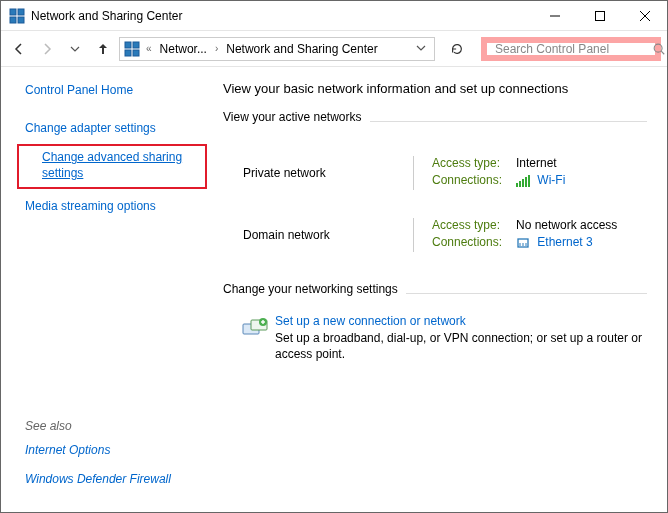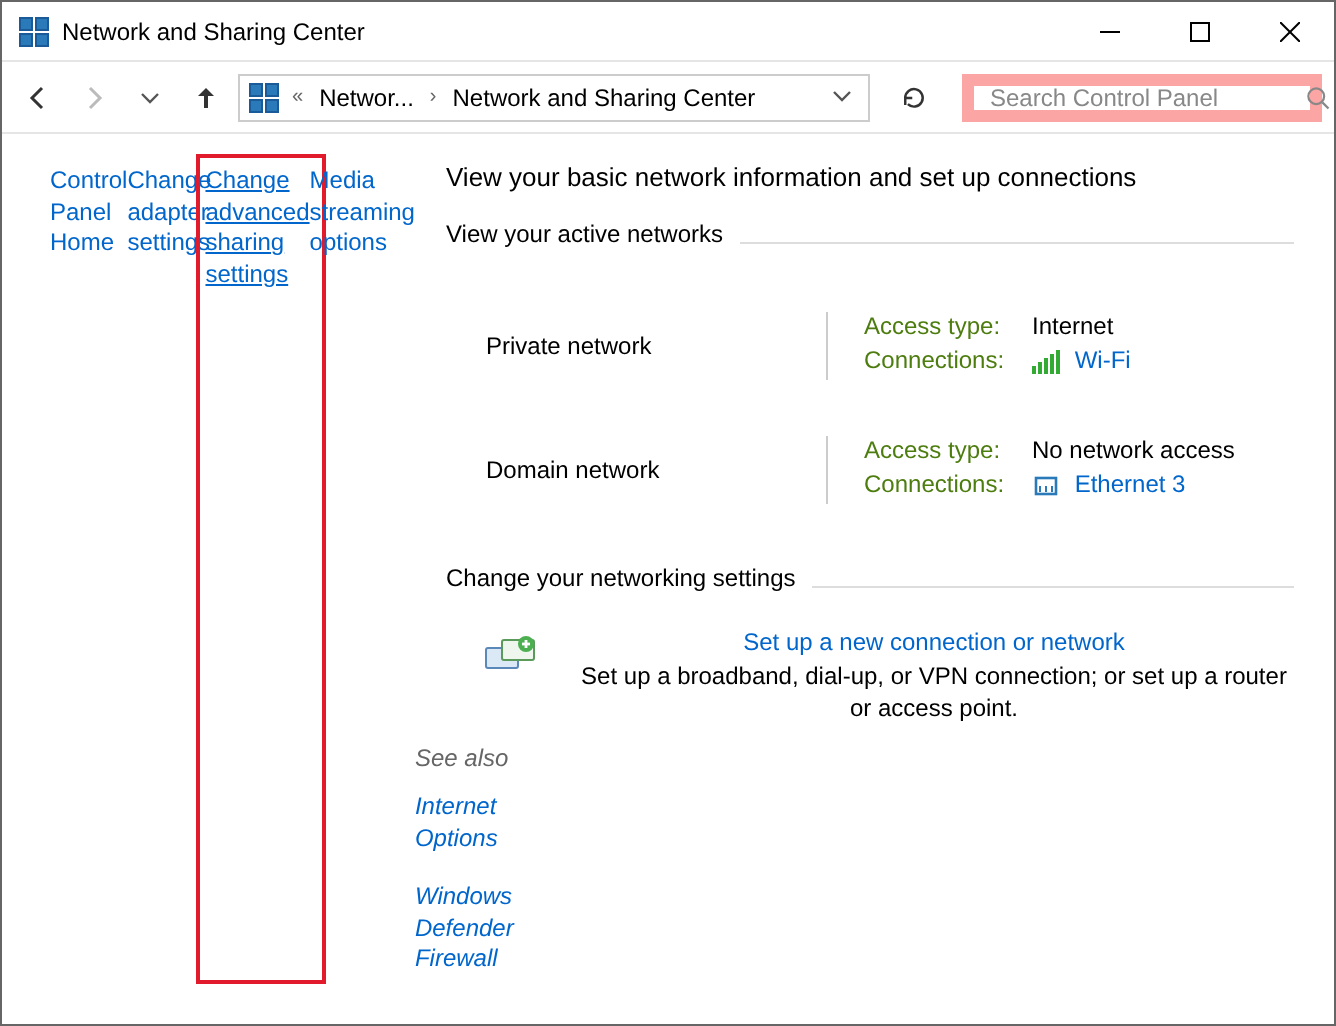--- a/index.html
+++ b/index.html
@@ -87,33 +87,33 @@
   .searchbox input::placeholder { color: #888; }
   .search-icon { width: 14px; height: 14px; color: #888; }
   .content {
     display: flex;
     height: calc(100% - 30px - 36px);
   }
   .sidebar {
     width: 210px;
     padding: 16px 12px 10px 24px;
     display: flex;
-    flex-direction: row;
+    flex-direction: column;
     font-size: 12px;
   }
   .sidebar a, .link {
     color: #0066cc;
     text-decoration: none;
     cursor: pointer;
   }
   .sidebar .item { margin-bottom: 14px; line-height: 1.3; }
   .sidebar .home { color: #0066cc; margin-bottom: 22px;}
   .highlight-box {
     border: 2px solid #e11b2b;
-    padding: 4px 6px 6px 3px;
+    padding: 4px 6px 6px 23px;
     margin: -6px -8px 10px -8px;
   }
   .highlight-box a { text-decoration: underline; }
   .see-also {
     margin-top: auto;
     color: #666;
     font-style: italic;
   }
   .see-also .hd { margin-bottom: 10px; }
   .main {
@@ -155,23 +155,22 @@
   .kv { display: flex; margin-bottom: 3px;}
   .kv .k { width: 84px; color: #4d7c0f;}
   .kv .v { }
   .wifi-icon, .eth-icon {
     display: inline-block; width: 14px; height: 12px; margin-right: 4px;
     vertical-align: middle;
   }
   .change-section { margin-top: 12px; }
   .task {
     display: flex;
-    gap: 18px;
+    gap: 6px;
     margin: 8px 0 12px 18px;
-    text-align: center;
   }
   .task .ticon { width: 28px; height: 24px; flex: 0 0 auto; padding-top:2px;}
   .task .tbody { flex: 1; }
   .task .ttitle { color: #0066cc; margin-bottom: 2px; }
   .task .tdesc { color: #000; line-height: 1.35; }
 </style>
 </head>
 <body>
 
 <div class="titlebar">

